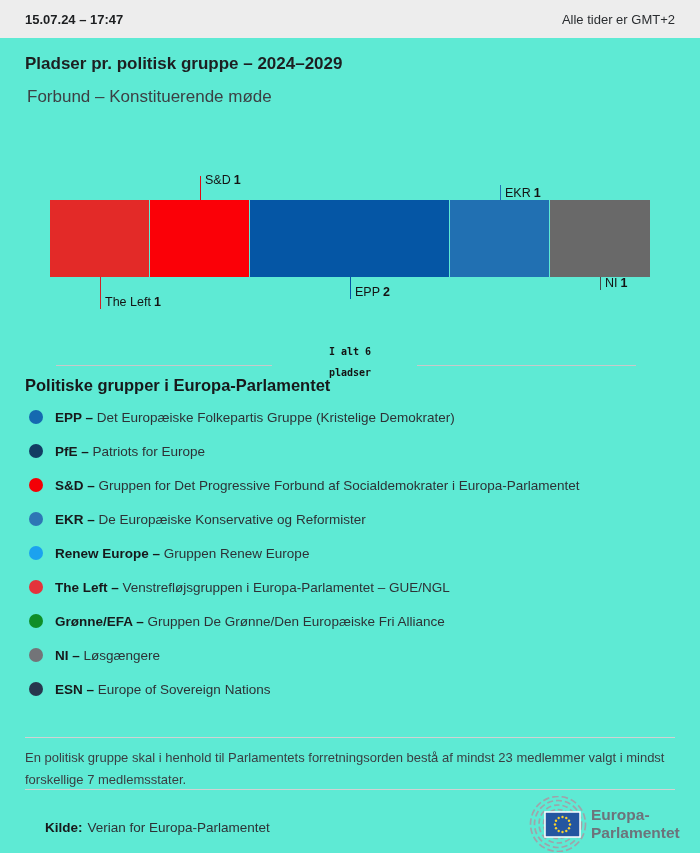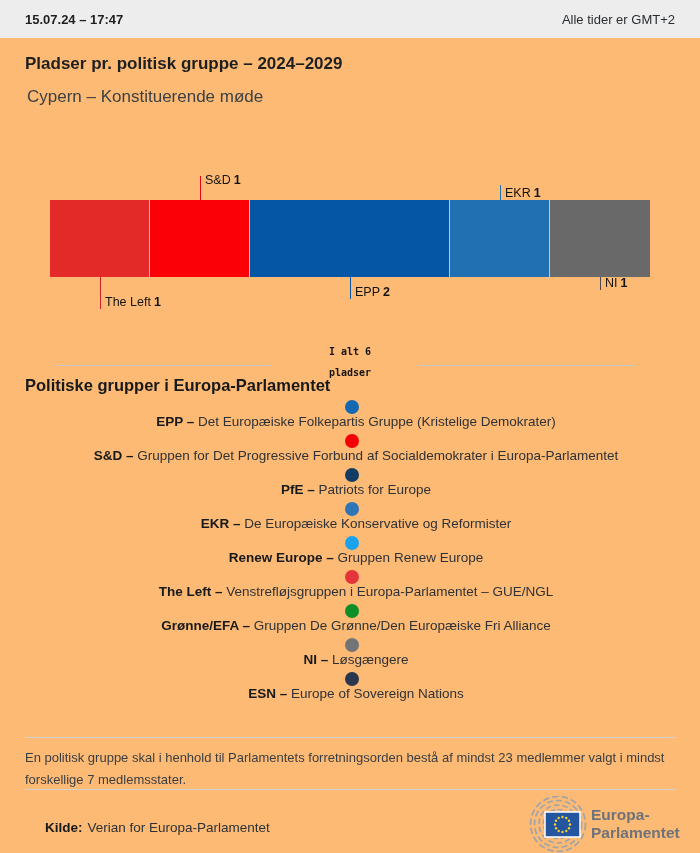--- a/index.html
+++ b/index.html
@@ -1,17 +1,17 @@
 <!DOCTYPE html>
 <html><head>
 <meta charset="utf-8">
 <style>
   html,body{margin:0;padding:0;background:#ffffff;}
   .canvas{
-    position:relative;width:700px;height:853px;background:#fdba74;overflow:hidden;
+    position:relative;width:700px;height:853px;background:#5eead4;overflow:hidden;
     font-family:"Liberation Sans",sans-serif;color:#1d1f21;
   }
   
   .topbar{
     position:absolute;left:0;top:0;width:700px;height:38px;background:#ededed;
     display:flex;align-items:center;justify-content:space-between;
     box-sizing:border-box;padding:0 25px;font-size:13px;
   }
   .topbar .dt{font-weight:700;color:#1d1f21;}
   .topbar .tz{font-weight:400;color:#2a2d30;}
@@ -29,21 +29,21 @@
     position:absolute;left:250px;top:341px;width:200px;text-align:center;
     font-family:"DejaVu Sans Mono",monospace;font-weight:700;font-size:10px;
     line-height:21px;color:#141414;
   }
   .total-line{position:absolute;height:1px;background:#c9c9c9;top:365px;}
   .total-line.left{left:56px;width:216px;}
   .total-line.right{left:417px;width:219px;}
   
   .legend-heading{position:absolute;left:25px;top:376px;font-size:16.5px;font-weight:700;color:#17191b;}
   .legend{position:absolute;left:25px;top:400px;width:650px;}
-  .legend-row{display:flex;align-items:center;height:34px;flex-direction:column;}
+  .legend-row{display:flex;align-items:center;height:34px;}
   .dot{width:14px;height:14px;border-radius:50%;flex:0 0 14px;margin-left:4px;}
   .legend-text{margin-left:12px;font-size:13.5px;color:#2e3236;white-space:nowrap;}
   .legend-text b{color:#17191b;font-weight:700;}
   
   .rule{position:absolute;left:25px;width:650px;height:1px;background:#d2d2d2;}
   .rule.r1{top:737px;}
   .rule.r2{top:789px;}
   .footnote{position:absolute;left:25px;top:747px;width:655px;font-size:13px;line-height:22px;color:#3a3e42;}
   .source{position:absolute;left:25px;top:820px;font-size:13.5px;color:#2e3236;}
   .source b{font-weight:700;color:#17191b;margin-right:5px;padding-left:20px;}
@@ -53,21 +53,21 @@
 <body>
 
 <div class="canvas">
 
   <div class="topbar">
     <span class="dt">15.07.24 – 17:47</span>
     <span class="tz">Alle tider er GMT+2</span>
   </div>
 
   <div class="title">Pladser pr. politisk gruppe – 2024–2029</div>
-  <div class="subtitle">Cypern – Konstituerende møde</div>
+  <div class="subtitle">Forbund – Konstituerende møde</div>
 
   <div class="chart" id="chart">
       <div class="segment" style="left: 50px; width: 99px; background: rgb(227, 42, 40);"></div>
       <div class="tick" style="left: 100px; top: 277px; height: 32px; background: rgb(207, 33, 39);"></div>
       <div class="bar-label" style="left: 105px; top: 295px;"><span>The Left</span><b>1</b></div>
       <div class="segment" style="left: 150px; width: 99px; background: rgb(251, 0, 7);"></div>
       <div class="tick" style="left: 200px; top: 176px; height: 24px; background: rgb(227, 6, 19);"></div>
       <div class="bar-label" style="left: 205px; top: 173px;"><span>S&amp;D</span><b>1</b></div>
       <div class="segment" style="left: 250px; width: 199px; background: rgb(5, 86, 165);"></div>
       <div class="tick" style="left: 350px; top: 277px; height: 22px; background: rgb(5, 86, 165);"></div>
@@ -87,26 +87,26 @@
   <div class="total-line left"></div>
   <div class="total-line right"></div>
 
   <div class="legend-heading">Politiske grupper i Europa-Parlamentet</div>
   <div class="legend" id="legend">
       <div class="legend-row">
         <span class="dot" style="background: rgb(21, 105, 176);"></span>
         <span class="legend-text"><b>EPP –</b> <span>Det Europæiske Folkepartis Gruppe (Kristelige Demokrater)</span></span>
       </div>
       <div class="legend-row">
+        <span class="dot" style="background: rgb(18, 60, 99);"></span>
+        <span class="legend-text"><b>PfE –</b> <span>Patriots for Europe</span></span>
+      </div>
+      <div class="legend-row">
         <span class="dot" style="background: rgb(243, 0, 6);"></span>
         <span class="legend-text"><b>S&amp;D –</b> <span>Gruppen for Det Progressive Forbund af Socialdemokrater i Europa-Parlamentet</span></span>
-      </div>
-      <div class="legend-row">
-        <span class="dot" style="background: rgb(18, 60, 99);"></span>
-        <span class="legend-text"><b>PfE –</b> <span>Patriots for Europe</span></span>
       </div>
       <div class="legend-row">
         <span class="dot" style="background: rgb(46, 118, 181);"></span>
         <span class="legend-text"><b>EKR –</b> <span>De Europæiske Konservative og Reformister</span></span>
       </div>
       <div class="legend-row">
         <span class="dot" style="background: rgb(27, 162, 239);"></span>
         <span class="legend-text"><b>Renew Europe –</b> <span>Gruppen Renew Europe</span></span>
       </div>
       <div class="legend-row">

